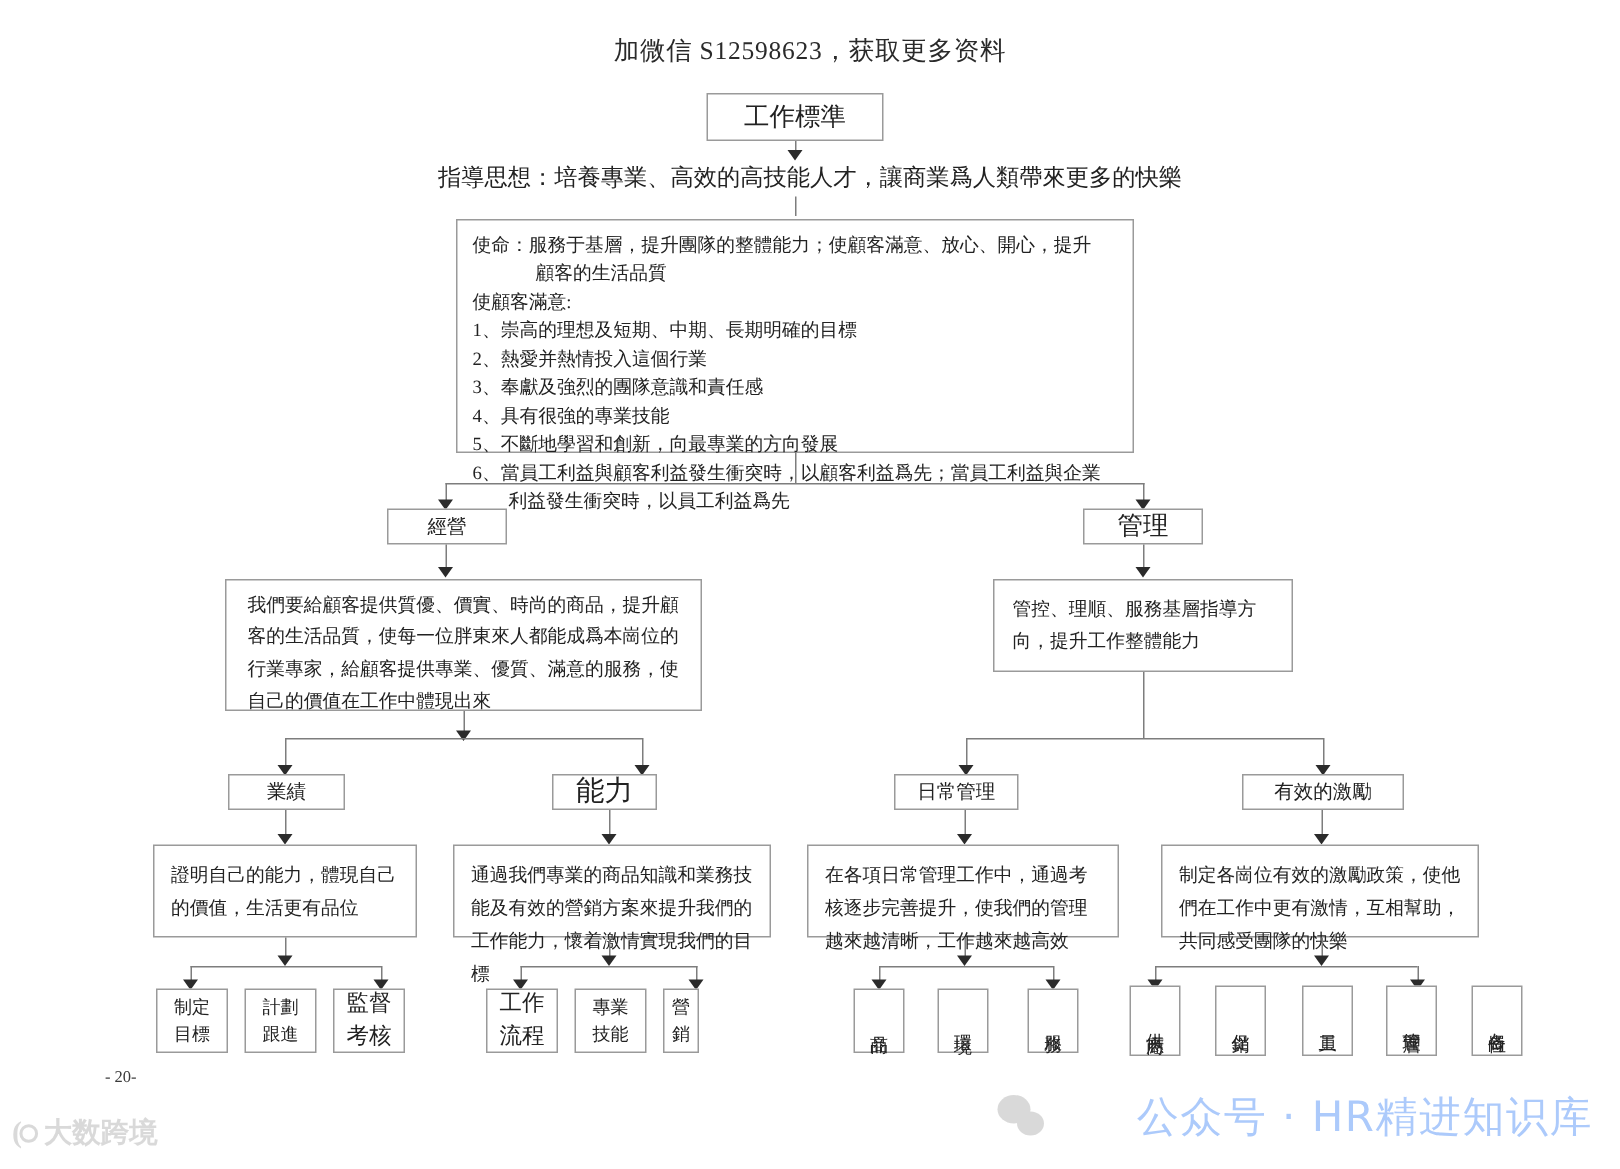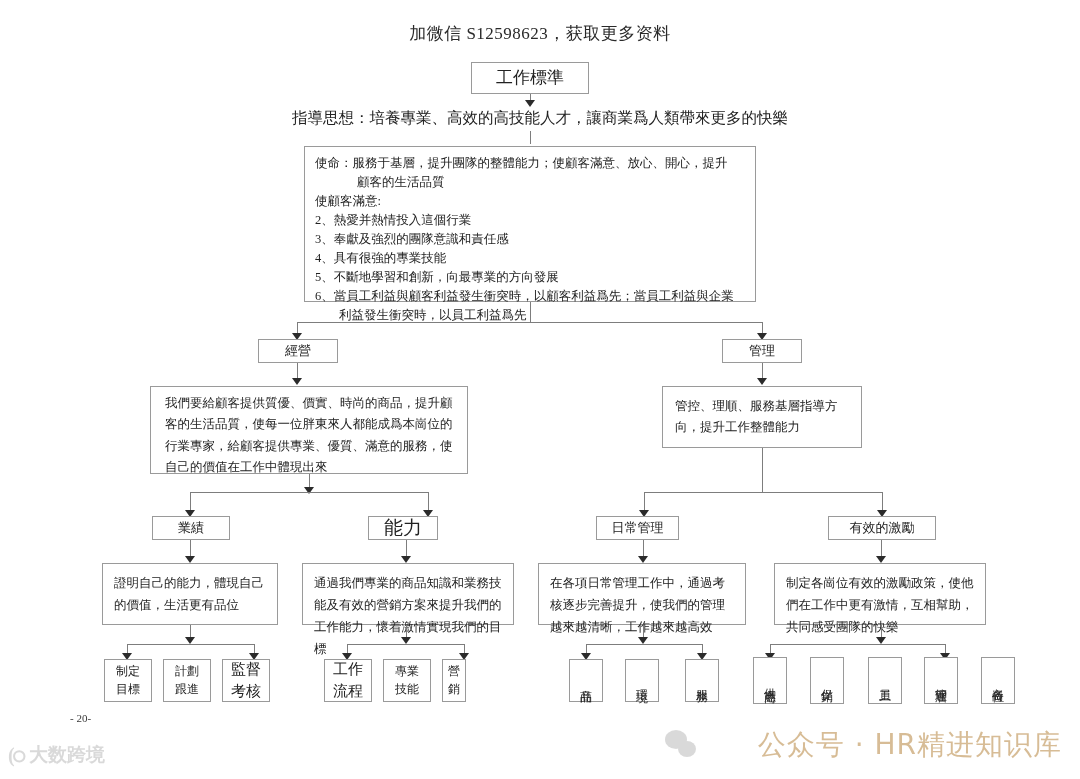--- a/index.html
+++ b/index.html
@@ -150,21 +150,21 @@
     position: absolute;
     right: 18px;
     top: 726px;
     display: flex;
     align-items: center;
     gap: 9px;
     opacity: 0.42;
   }
   .wm-right .txt {
     font-size: 28px;
-    color: #a16207;
+    color: #3b82f6;
     font-family: "DejaVu Sans", "Liberation Sans", sans-serif;
     letter-spacing: 1px;
     margin-left: 48px;
   }
   .wechat-icon {
     width: 36px;
     height: 30px;
     position: relative;
   }
   .wechat-icon .b1, .wechat-icon .b2 {
@@ -191,20 +191,21 @@
 
   <div class="guiding">指導思想：培養專業、高效的高技能人才，讓商業爲人類帶來更多的快樂</div>
 
   <div class="vline" style="left:530px; top:131px; height:13px;"></div>
 
   <div class="box pad" style="left:304px; top:146px; width:452px; height:156px;">
     <div class="mission-body">
       <span>使命：服務于基層，提升團隊的整體能力；使顧客滿意、放心、開心，提升</span>
       <span class="indent">顧客的生活品質</span>
       <span class="li">使顧客滿意:</span>
+      <span class="li">1、崇高的理想及短期、中期、長期明確的目標</span>
       <span class="li">2、熱愛并熱情投入這個行業</span>
       <span class="li">3、奉獻及強烈的團隊意識和責任感</span>
       <span class="li">4、具有很強的專業技能</span>
       <span class="li">5、不斷地學習和創新，向最專業的方向發展</span>
       <span class="li">6、當員工利益與顧客利益發生衝突時，以顧客利益爲先；當員工利益與企業</span>
       <span class="li">
           <span class="cont">利益發生衝突時，以員工利益爲先</span>
         </span>
     </div>
   </div>
@@ -212,21 +213,21 @@
   <div class="vline" style="left:530px; top:302px; height:20px;"></div>
   <div class="hline" style="left:297px; top:322px; width:466px;"></div>
   <div class="vline" style="left:297px; top:322px; height:12px;"></div>
   <div class="arrow" style="left:292px; top:333px;"></div>
   <div class="vline" style="left:762px; top:322px; height:12px;"></div>
   <div class="arrow" style="left:757px; top:333px;"></div>
 
   <div class="box center" style="left:258px; top:339px; width:80px; height:24px; font-size:13px;">
     <span>經營</span>
   </div>
-  <div class="box center" style="left:722px; top:339px; width:80px; height:24px; font-size:13px;">
+  <div class="box center" style="left:722px; top:339px; width:80px; height:24px; font-size:17px;">
     <span>管理</span>
   </div>
 
   <div class="vline" style="left:297px; top:363px; height:17px;"></div>
   <div class="arrow" style="left:292px; top:378px;"></div>
   <div class="vline" style="left:762px; top:363px; height:17px;"></div>
   <div class="arrow" style="left:757px; top:378px;"></div>
 
   <div class="box pad" style="left:150px; top:386px; width:318px; height:88px; font-size:12.5px; line-height:1.7; padding:6px 14px;">
     <span>我們要給顧客提供質優、價實、時尚的商品，提升顧客的生活品質，使每一位胖東來人都能成爲本崗位的行業專家，給顧客提供專業、優質、滿意的服務，使自己的價值在工作中體現出來</span>

